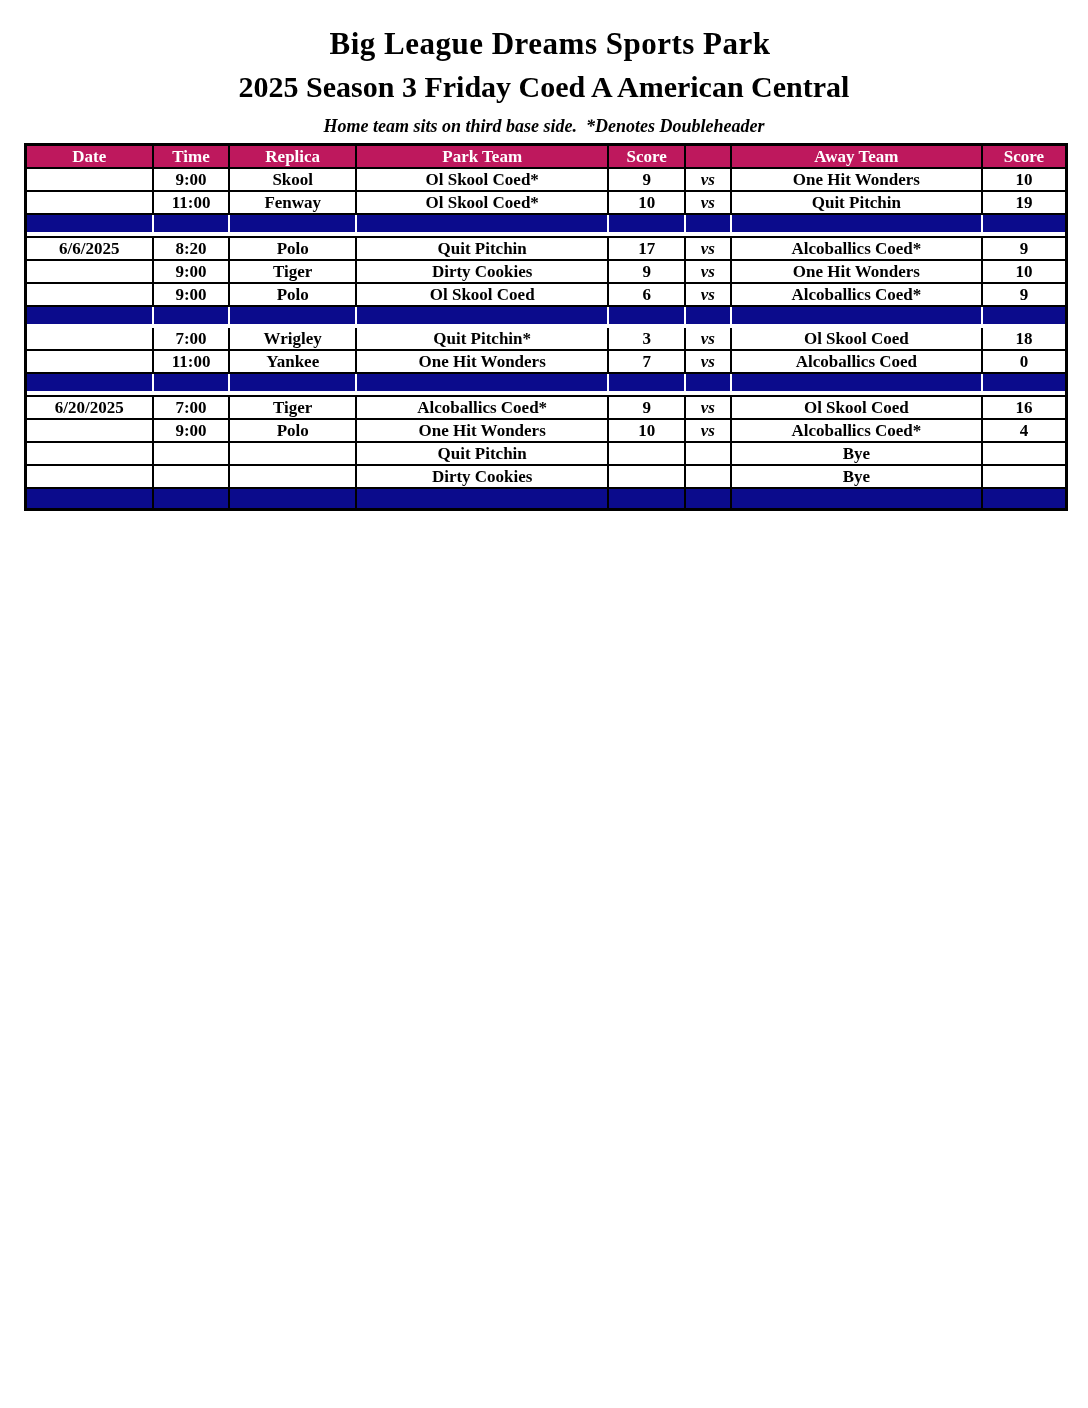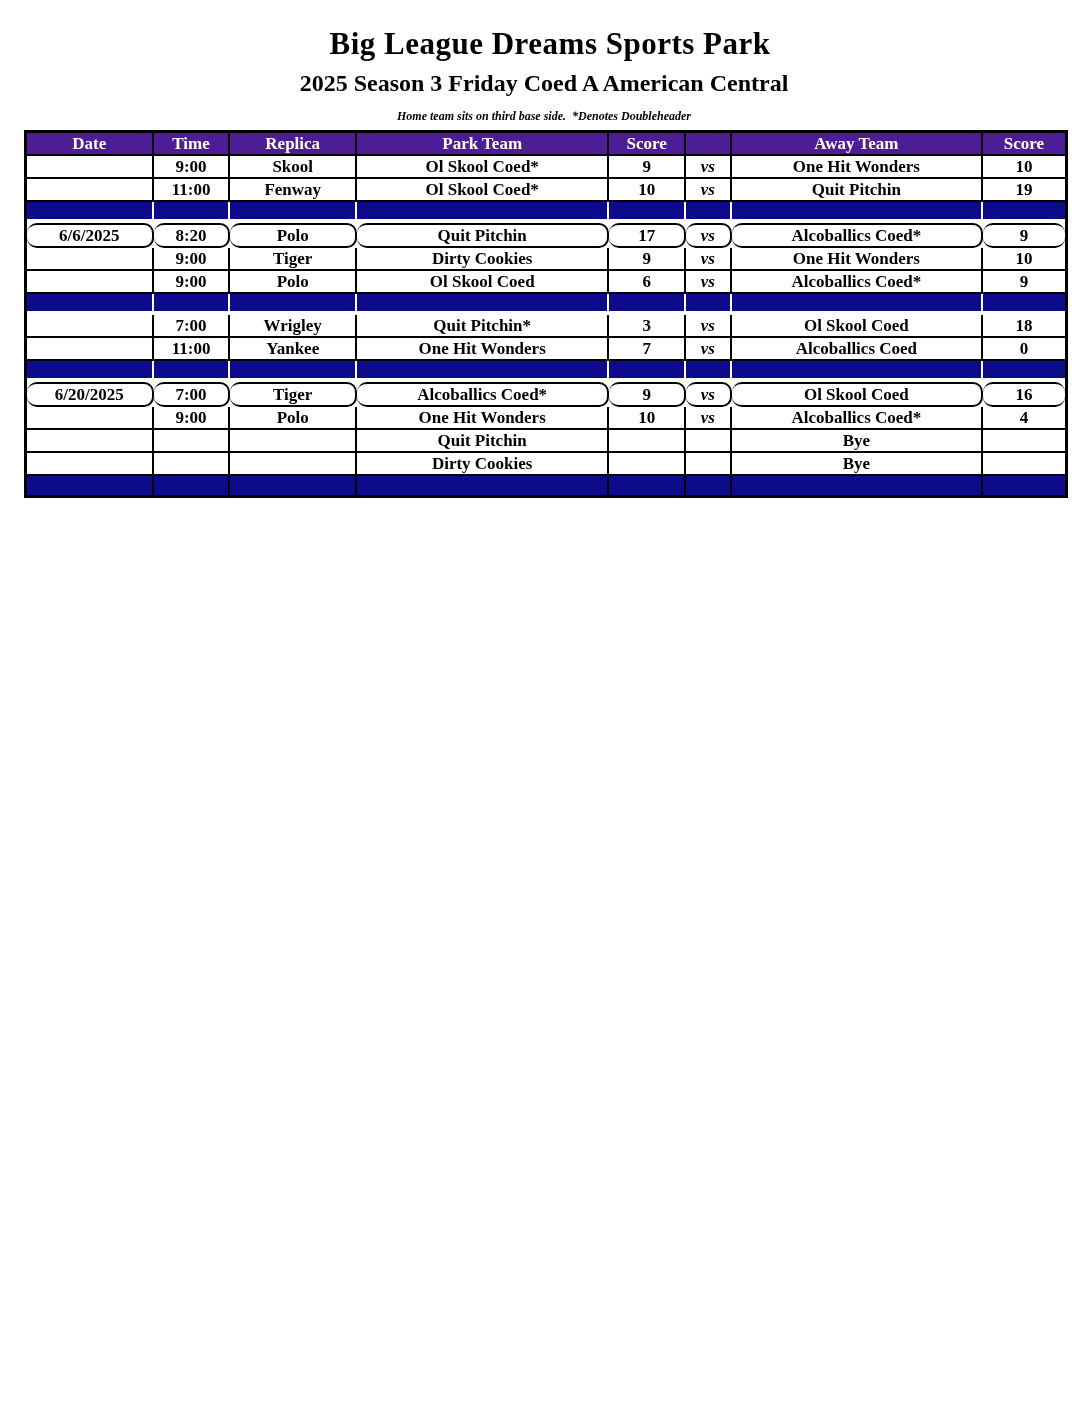--- a/index.html
+++ b/index.html
@@ -19,28 +19,28 @@
   .title {
     text-align: center;
     font-size: 31px;
     font-weight: bold;
     color: #000000;
     margin: 26px 0 0 12px;
     letter-spacing: 0.5px;
   }
   .subtitle {
     text-align: center;
-    font-size: 24px;
+    font-size: 30px;
     font-weight: bold;
     color: #000000;
     margin: 8px 0 0 0;
   }
   .note {
     text-align: center;
-    font-size: 12px;
+    font-size: 18px;
     font-weight: bold;
     font-style: italic;
     color: #000000;
     margin: 12px 0 6px 0;
     white-space: pre-wrap;
   }
   .table-wrap {
     margin: 2px 0 0 24px;
     width: 1044px;
     border: 3px solid #000000;
@@ -64,26 +64,25 @@
     padding: 0 2px;
     overflow: hidden;
     white-space: nowrap;
     color: #000000;
     background: #ffffff;
   }
   table.sched th:last-child, table.sched td:last-child {
     border-right: none;
   }
   table.sched th {
-    background: #4c1d95;
+    background: #be185d;
     color: #ffffff;
   }
   tr.bs td {
     border-top: 2px solid #000000;
-    border-radius: 10px;
   }
   tr.sep td {
     background: #0b0b8c;
     border-right: 2px solid #ffffff;
     border-bottom: 4px solid #ffffff;
     height: 17px;
   }
   tr.sep td:last-child {
     border-right: none;
   }

